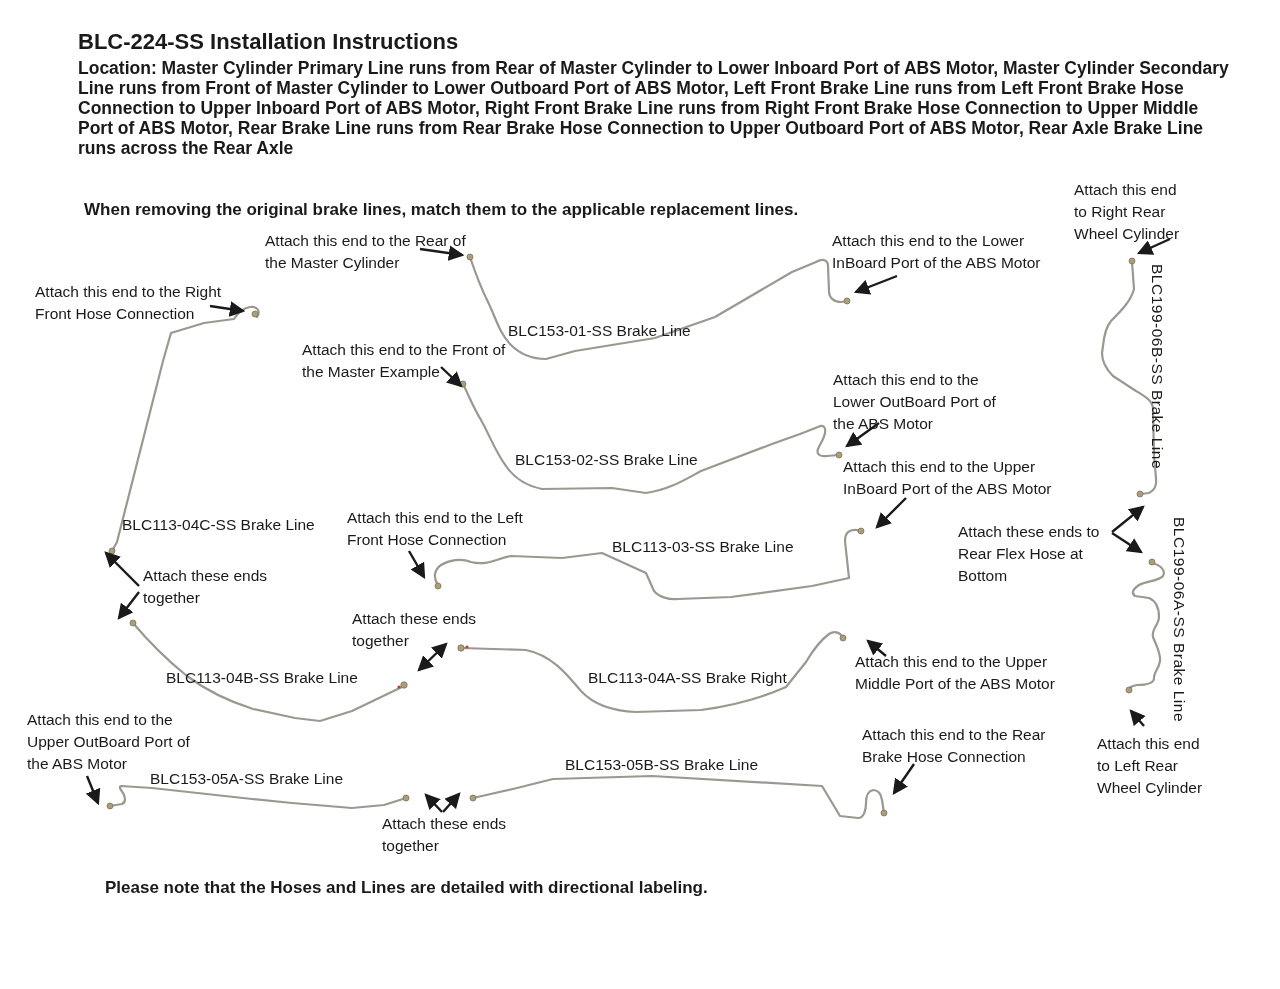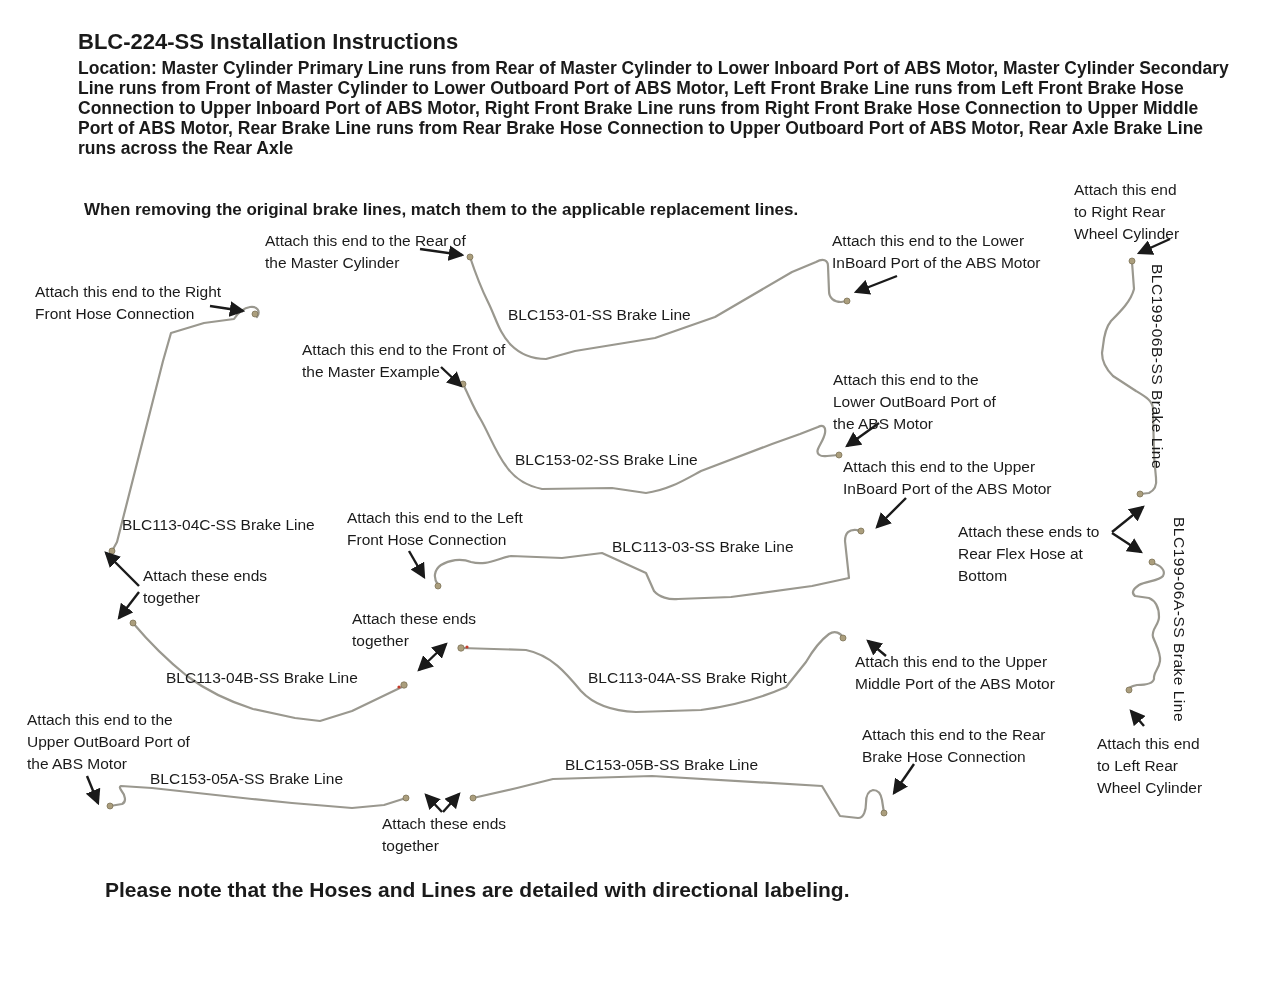--- a/index.html
+++ b/index.html
@@ -19,21 +19,21 @@
     position:absolute;left:84px;top:200px;font-size:17px;font-weight:bold;
   }
   .ann{
     position:absolute;font-size:15.5px;line-height:22px;white-space:pre-line;
   }
   .vert{
     position:absolute;font-size:15.5px;writing-mode:vertical-rl;
     white-space:nowrap;letter-spacing:0.5px;
   }
   .footer-line{
-    position:absolute;left:105px;font-size:21px;font-weight:bold;
+    position:absolute;left:105px;font-size:17px;font-weight:bold;
   }
   svg.diagram{position:absolute;left:0;top:0;}
 </style>
 </head>
 <body>
 
 <div class="page">
 
   <div class="title">BLC-224-SS Installation Instructions</div>
   <div class="location">Location: Master Cylinder Primary Line runs from Rear of Master Cylinder to Lower Inboard Port of ABS Motor, Master Cylinder Secondary Line runs from Front of Master Cylinder to Lower Outboard Port of ABS Motor, Left Front Brake Line runs from Left Front Brake Hose Connection to Upper Inboard Port of ABS Motor, Right Front Brake Line runs from Right Front Brake Hose Connection to Upper Middle Port of ABS Motor, Rear Brake Line runs from Rear Brake Hose Connection to Upper Outboard Port of ABS Motor, Rear Axle Brake Line runs across the Rear Axle</div>
@@ -141,21 +141,21 @@
 Upper OutBoard Port of
 the ABS Motor</div>
   <div class="ann" style="left:862px;top:724px;">Attach this end to the Rear
 Brake Hose Connection</div>
   <div class="ann" style="left:1097px;top:733px;">Attach this end
 to Left Rear
 Wheel Cylinder</div>
   <div class="ann" style="left:382px;top:813px;">Attach these ends
 together</div>
 
-  <div class="ann" style="left:508px;top:304px;text-align:right;">BLC153-01-SS Brake Line</div>
+  <div class="ann" style="left:508px;top:320px;text-align:right;">BLC153-01-SS Brake Line</div>
   <div class="ann" style="left:515px;top:449px;">BLC153-02-SS Brake Line</div>
   <div class="ann" style="left:122px;top:514px;">BLC113-04C-SS Brake Line</div>
   <div class="ann" style="left:612px;top:536px;">BLC113-03-SS Brake Line</div>
   <div class="ann" style="left:166px;top:667px;">BLC113-04B-SS Brake Line</div>
   <div class="ann" style="left:588px;top:667px;">BLC113-04A-SS Brake Right</div>
   <div class="ann" style="left:150px;top:768px;">BLC153-05A-SS Brake Line</div>
   <div class="ann" style="left:565px;top:754px;">BLC153-05B-SS Brake Line</div>
   <div class="vert" style="left:1148px;top:264px;">BLC199-06B-SS Brake Line</div>
   <div class="vert" style="left:1170px;top:517px;">BLC199-06A-SS Brake Line</div>
 

